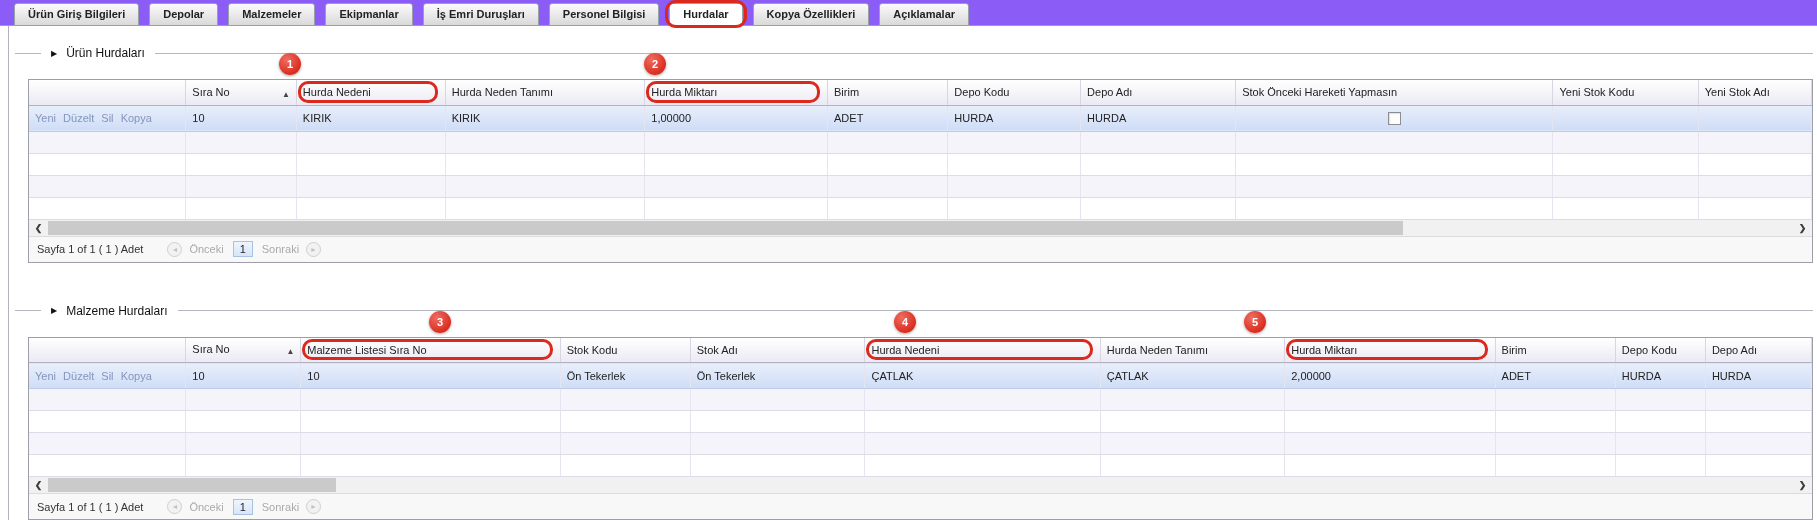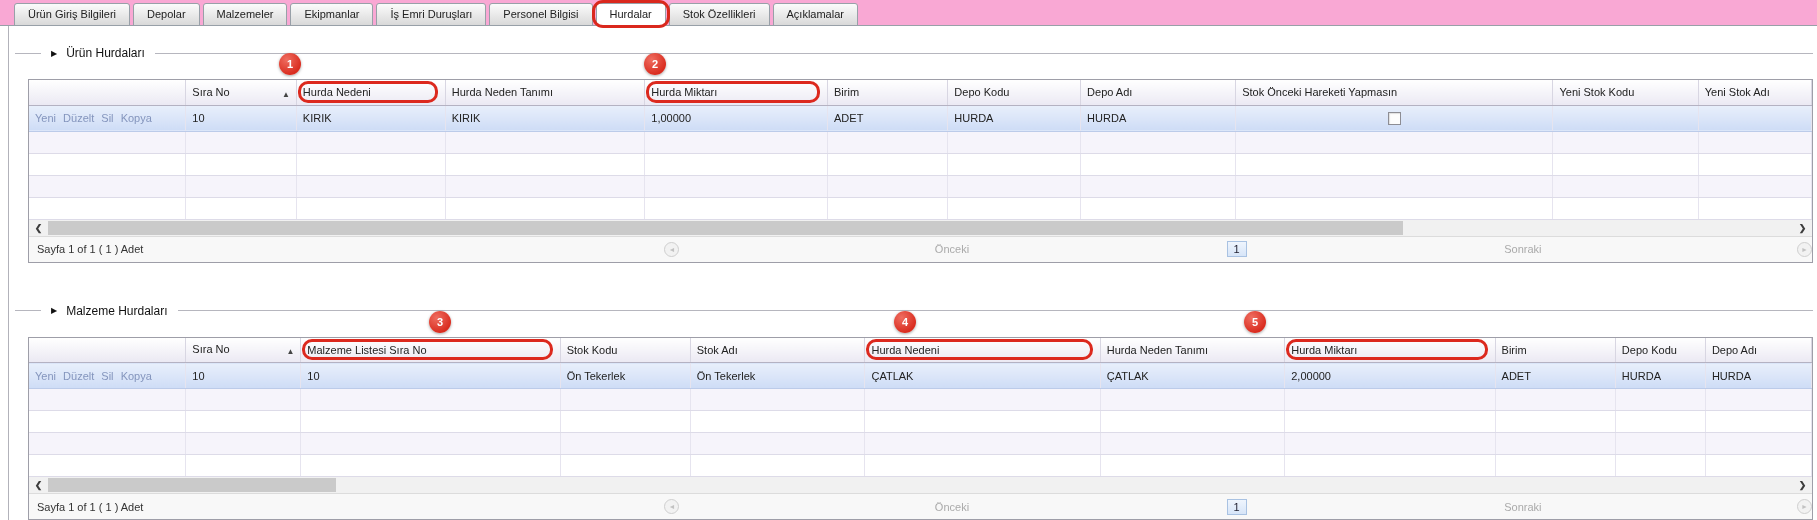--- a/index.html
+++ b/index.html
@@ -4,22 +4,22 @@
 <style>
   * { box-sizing: border-box; }
   html,body { margin:0; padding:0; background:#fff; }
   body {
     width:1817px; height:520px; overflow:hidden;
     font-family:"Liberation Sans", sans-serif; font-size:11px; color:#222;
   }
 
   
   .tabbar {
-    height:26px; padding-left:14px; display:flex; align-items:flex-end; gap:3px;
-    border-bottom:1px solid #98a0a8; background:#f9a8d4;
+    height:26px; padding-left:14px; display:flex; align-items:flex-end; gap:10px;
+    border-bottom:1px solid #98a0a8; background:#8b5cf6;font-weight:bold;
   }
   .tab {
     position:relative; margin-bottom:-1px; padding:4px 13px 5px;
     background:linear-gradient(#fbfbfb,#d9d9d9);
     border:1px solid #98a0a8; border-bottom:1px solid #98a0a8;
     border-radius:3px 3px 0 0; color:#222; white-space:nowrap; cursor:default;
   }
   .tab.active { background:#fff; border-bottom:1px solid #fff; z-index:2; }
   .tab.annot::after {
     content:''; position:absolute; inset:-4px -5px -3px -5px;
@@ -92,21 +92,21 @@
     position:absolute; top:0; width:17px; height:16px; text-align:center;
     font-size:9px; line-height:16px; color:#3c3c3c; font-weight:bold;
   }
   .hs-arrow.left { left:1px; }
   .hs-arrow.right { right:1px; }
   .hs-thumb { position:absolute; top:1px; height:14px; background:#cacaca; }
 
   
   .pager {
     height:25px; background:#f8f8f8; display:flex; align-items:center;
-    padding-left:8px; gap:7px; color:#333;justify-content:space-between;
+    padding-left:8px; gap:7px; color:#333;
   }
   .pager .dim { color:#aaa; }
   .pg-circle {
     width:15px; height:15px; border-radius:50%; border:1px solid #cfcfcf;
     background:#f2f2f2; color:#c2c2c2; font-size:7px;
     display:flex; align-items:center; justify-content:center;
   }
   .pg-num {
     background:linear-gradient(#eff5fd,#d7e5f8); border:1px solid #a9c2e2;
     padding:1px 6px; color:#223; margin:0 2px;
@@ -117,21 +117,21 @@
 <body>
 
 <div class="tabbar">
   <div class="tab">Ürün Giriş Bilgileri</div>
   <div class="tab">Depolar</div>
   <div class="tab">Malzemeler</div>
   <div class="tab">Ekipmanlar</div>
   <div class="tab">İş Emri Duruşları</div>
   <div class="tab">Personel Bilgisi</div>
   <div class="tab active annot">Hurdalar</div>
-  <div class="tab">Stok Özellikleri</div>
+  <div class="tab">Kopya Özellikleri</div>
   <div class="tab">Açıklamalar</div>
 </div>
 
 <div class="content">
 
   <div class="section" style="padding-top:19px;">
     <div class="sec-head">
       <div class="rule short"></div>
       <span class="sec-arrow">▶</span>
       <span class="sec-title">Ürün Hurdaları</span>

